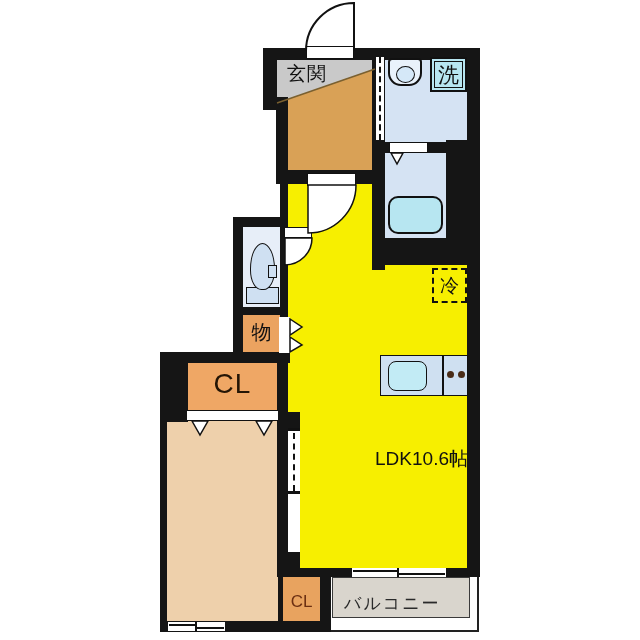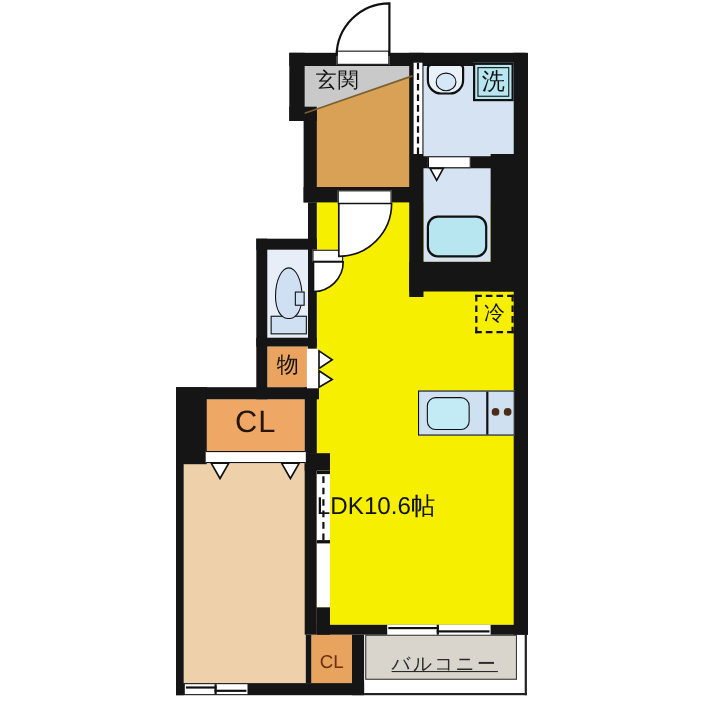--- a/index.html
+++ b/index.html
@@ -159,21 +159,21 @@
     </g>
   </svg>
 
   <div class="lbl" style="left:287px;top:64px;font-size:19px;letter-spacing:1px;">玄関</div>
 
   <div class="lbl" style="left:243px;top:322px;width:37px;text-align:center;font-size:20px;">物</div>
 
   <div class="lbl" style="left:188px;top:370px;width:89px;text-align:center;
        font-size:28px;letter-spacing:1px;color:#241505;">CL</div>
 
-  <div class="lbl" style="left:288px;top:449px;width:180px;text-align:left;font-size:22px;">LDK10.6帖</div>
+  <div class="lbl" style="left:288px;top:449px;width:180px;text-align:right;font-size:19px;">LDK10.6帖</div>
 
 
   <div class="lbl" style="left:283px;top:593px;width:37px;text-align:center;
        font-size:17px;color:#6b2f12;">CL</div>
 
-  <div class="lbl" style="left:356px;top:595px;font-size:17px;color:#2a2a2a;letter-spacing:2px;text-decoration:underline;">バルコニー</div>
+  <div class="lbl" style="left:344px;top:595px;font-size:17px;color:#2a2a2a;letter-spacing:2px;">バルコニー</div>
 
 </div>
 
 </body></html>

